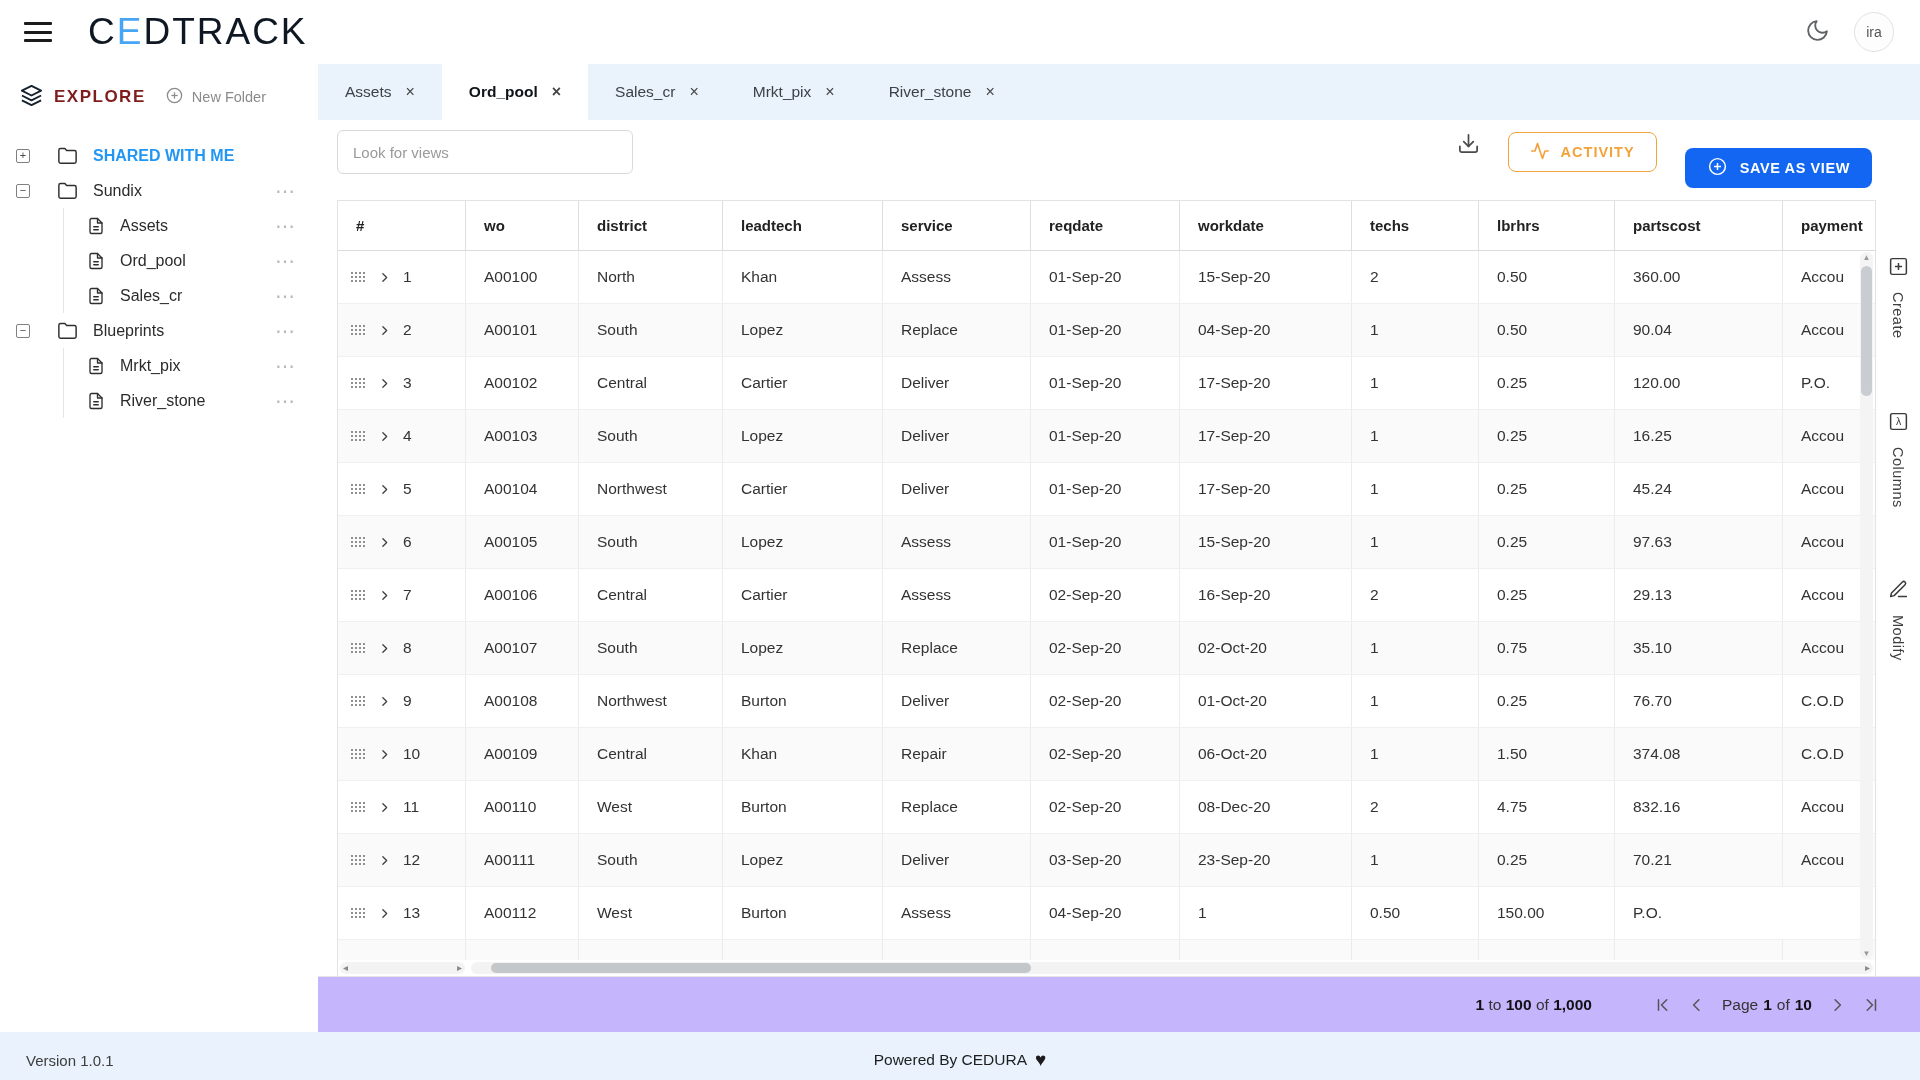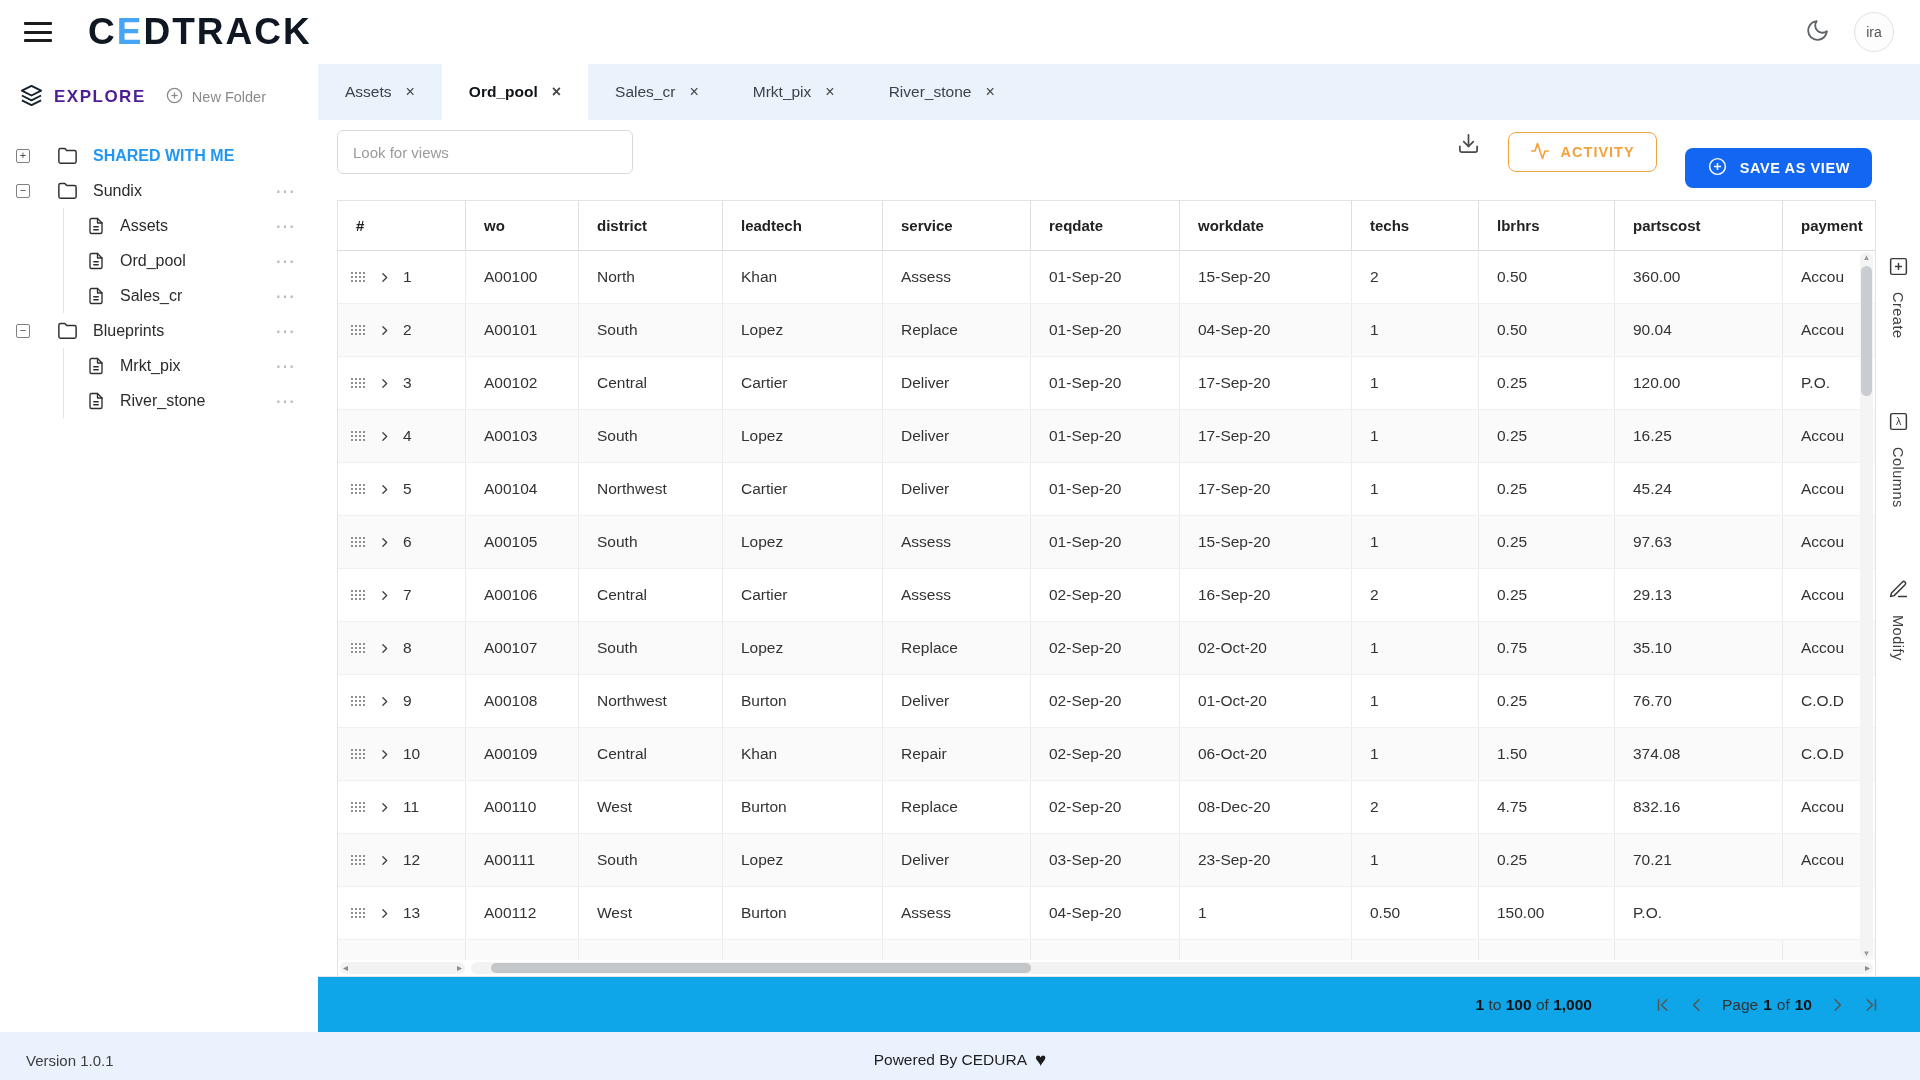--- a/index.html
+++ b/index.html
@@ -3,33 +3,33 @@
 <meta charset="utf-8">
 <style>
   * { box-sizing: border-box; margin: 0; padding: 0; }
   html, body { width: 1920px; height: 1080px; overflow: hidden; }
   body { font-family: "Liberation Sans", sans-serif; background: #fff; color: #2e2e2e; }
 
   
   .topbar { height: 64px; display: flex; align-items: center; padding: 0 26px 0 24px; background: #fff; }
   .hamburger { width: 28px; height: 20px; display: flex; flex-direction: column; justify-content: space-between; background: none; border: none; cursor: pointer; }
   .hamburger span { display: block; height: 3px; background: #1b1b1b; border-radius: 1px; }
-  .brand { margin-left: 36px; font-size: 37px; font-weight: 700; letter-spacing: 2px; color: #0f1822; user-select: none; text-align: center; }
+  .brand { margin-left: 36px; font-size: 37px; font-weight: 400; letter-spacing: 2px; color: #0f1822; user-select: none; text-align: center; }
   .brand .accent { color: #47A5F5; }
   .top-right { margin-left: auto; display: flex; align-items: center; gap: 24px; }
   .icon-btn { background: none; border: none; cursor: pointer; display: flex; align-items: center; }
   .avatar { width: 40px; height: 40px; border-radius: 50%; border: 1px solid #e2e2e2; background: #fdfdfd; display: flex; align-items: center; justify-content: center; font-size: 14px; color: #555; }
 
   
   .app-body { display: flex; height: 968px; }
 
   
   .sidebar { width: 318px; background: #fff; flex-shrink: 0; }
   .sidebar-header { margin-top: 6px; height: 54px; display: flex; align-items: center; padding-left: 20px; }
-  .explore-title { font-size: 17px; font-weight: 800; letter-spacing: 1.5px; color: #4c1d95; margin-left: 11px; }
+  .explore-title { font-size: 17px; font-weight: 800; letter-spacing: 1.5px; color: #7f1d1d; margin-left: 11px; }
   .new-folder { margin-left: auto; margin-right: 52px; display: flex; align-items: center; gap: 8px; background: none; border: none; cursor: pointer; color: #8a8a8a; font-size: 14.5px; font-family: inherit; }
   .tree { padding-top: 14px; }
   .tree-row, .child-row { height: 35px; display: flex; align-items: center; padding-right: 22px; font-size: 16px; color: #2b2b2b; cursor: pointer; }
   .tree-row { padding-left: 16px; }
   .expander { width: 14px; height: 14px; border: 1px solid #808080; border-radius: 2px; display: inline-flex; align-items: center; justify-content: center; font-size: 11px; line-height: 1; color: #4a4a4a; margin-right: 27px; flex-shrink: 0; }
   .icon-wrap { display: inline-flex; align-items: center; margin-right: 15px; flex-shrink: 0; }
   .tree-row.shared .tree-label { color: #2196F3; font-weight: 700; }
   .menu-dots { margin-left: auto; color: #b8b8b8; font-size: 20px; line-height: 1; letter-spacing: 1px; }
   .children { margin-left: 63px; border-left: 1px solid #e4e4e4; }
   .child-row { padding-left: 23px; }
@@ -78,21 +78,21 @@
   .hs-thumb { position: absolute; left: 20px; top: 1px; height: 10px; width: 540px; background: #c4c7ca; border-radius: 5px; }
   .hs-arrow { position: absolute; top: 50%; transform: translateY(-54%); font-size: 10px; color: #8a8a8a; line-height: 1; }
   .hs-arrow.left { left: 3px; } .hs-arrow.right { right: 3px; }
 
   
   .side-panel { width: 44px; flex-shrink: 0; background: #fff; display: flex; flex-direction: column; align-items: center; padding-top: 56px; gap: 72px; }
   .panel-item { display: flex; flex-direction: column; align-items: center; gap: 11px; cursor: pointer; }
   .panel-label { writing-mode: vertical-rl; font-size: 14.5px; color: #3f3f3f; letter-spacing: 0.5px; }
 
   
-  .pagination { height: 56px; border-top: 1px solid #e4e4e4; display: flex; align-items: center; justify-content: flex-end; padding-right: 40px; flex-shrink: 0; background: #0ea5e9; }
+  .pagination { height: 56px; border-top: 1px solid #e4e4e4; display: flex; align-items: center; justify-content: flex-end; padding-right: 40px; flex-shrink: 0; background: #c4b5fd; }
   .pg-range { font-size: 15.5px; color: #333; margin-right: 62px; }
   .pg-range b, .pg-page b { color: #111; font-weight: 700; }
   .pg-nav { display: flex; align-items: center; gap: 16px; }
   .pg-btn { background: none; border: none; cursor: pointer; display: flex; align-items: center; padding: 0; }
   .pg-page { font-size: 15.5px; color: #333; display: flex; gap: 5px; }
 
   
   .footer { height: 56px; background: #E9F2FD; display: flex; align-items: center; padding: 0 26px; position: relative; }
   .version { font-size: 15px; color: #3d3d3d; }
   .powered { position: absolute; left: 50%; transform: translateX(-50%); font-size: 15.5px; color: #1e1e1e; display: flex; align-items: center; gap: 8px; }

